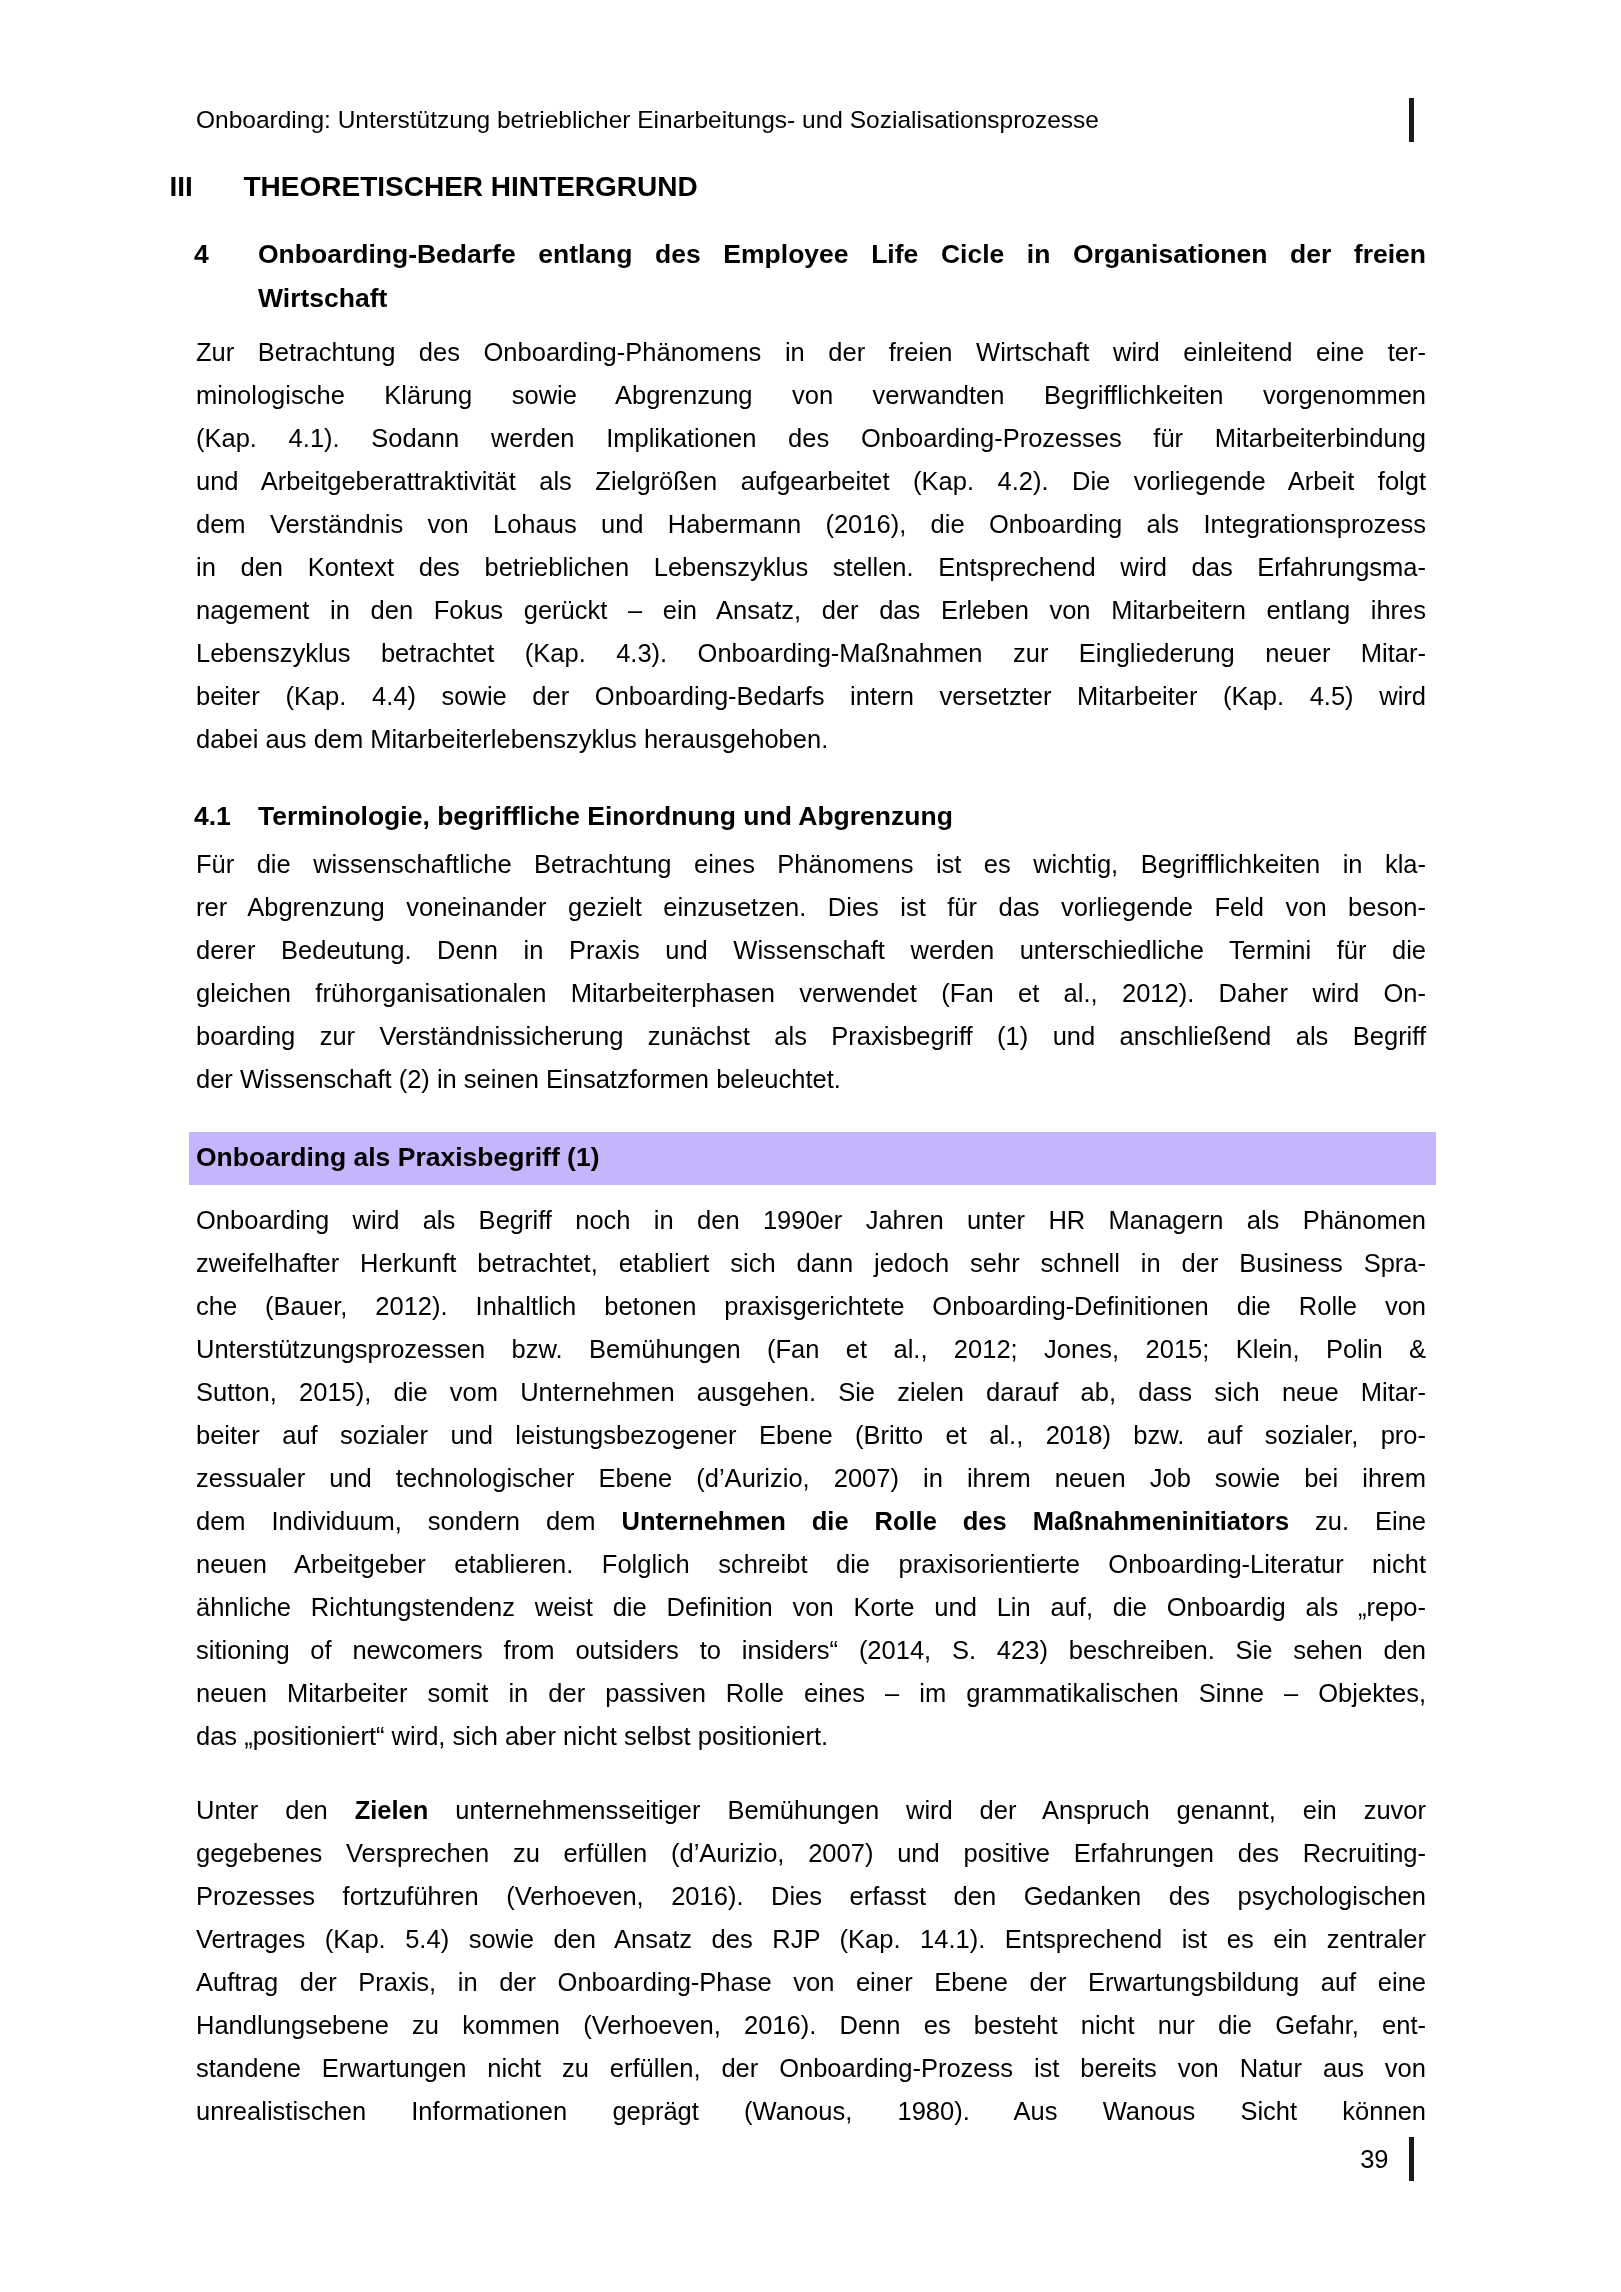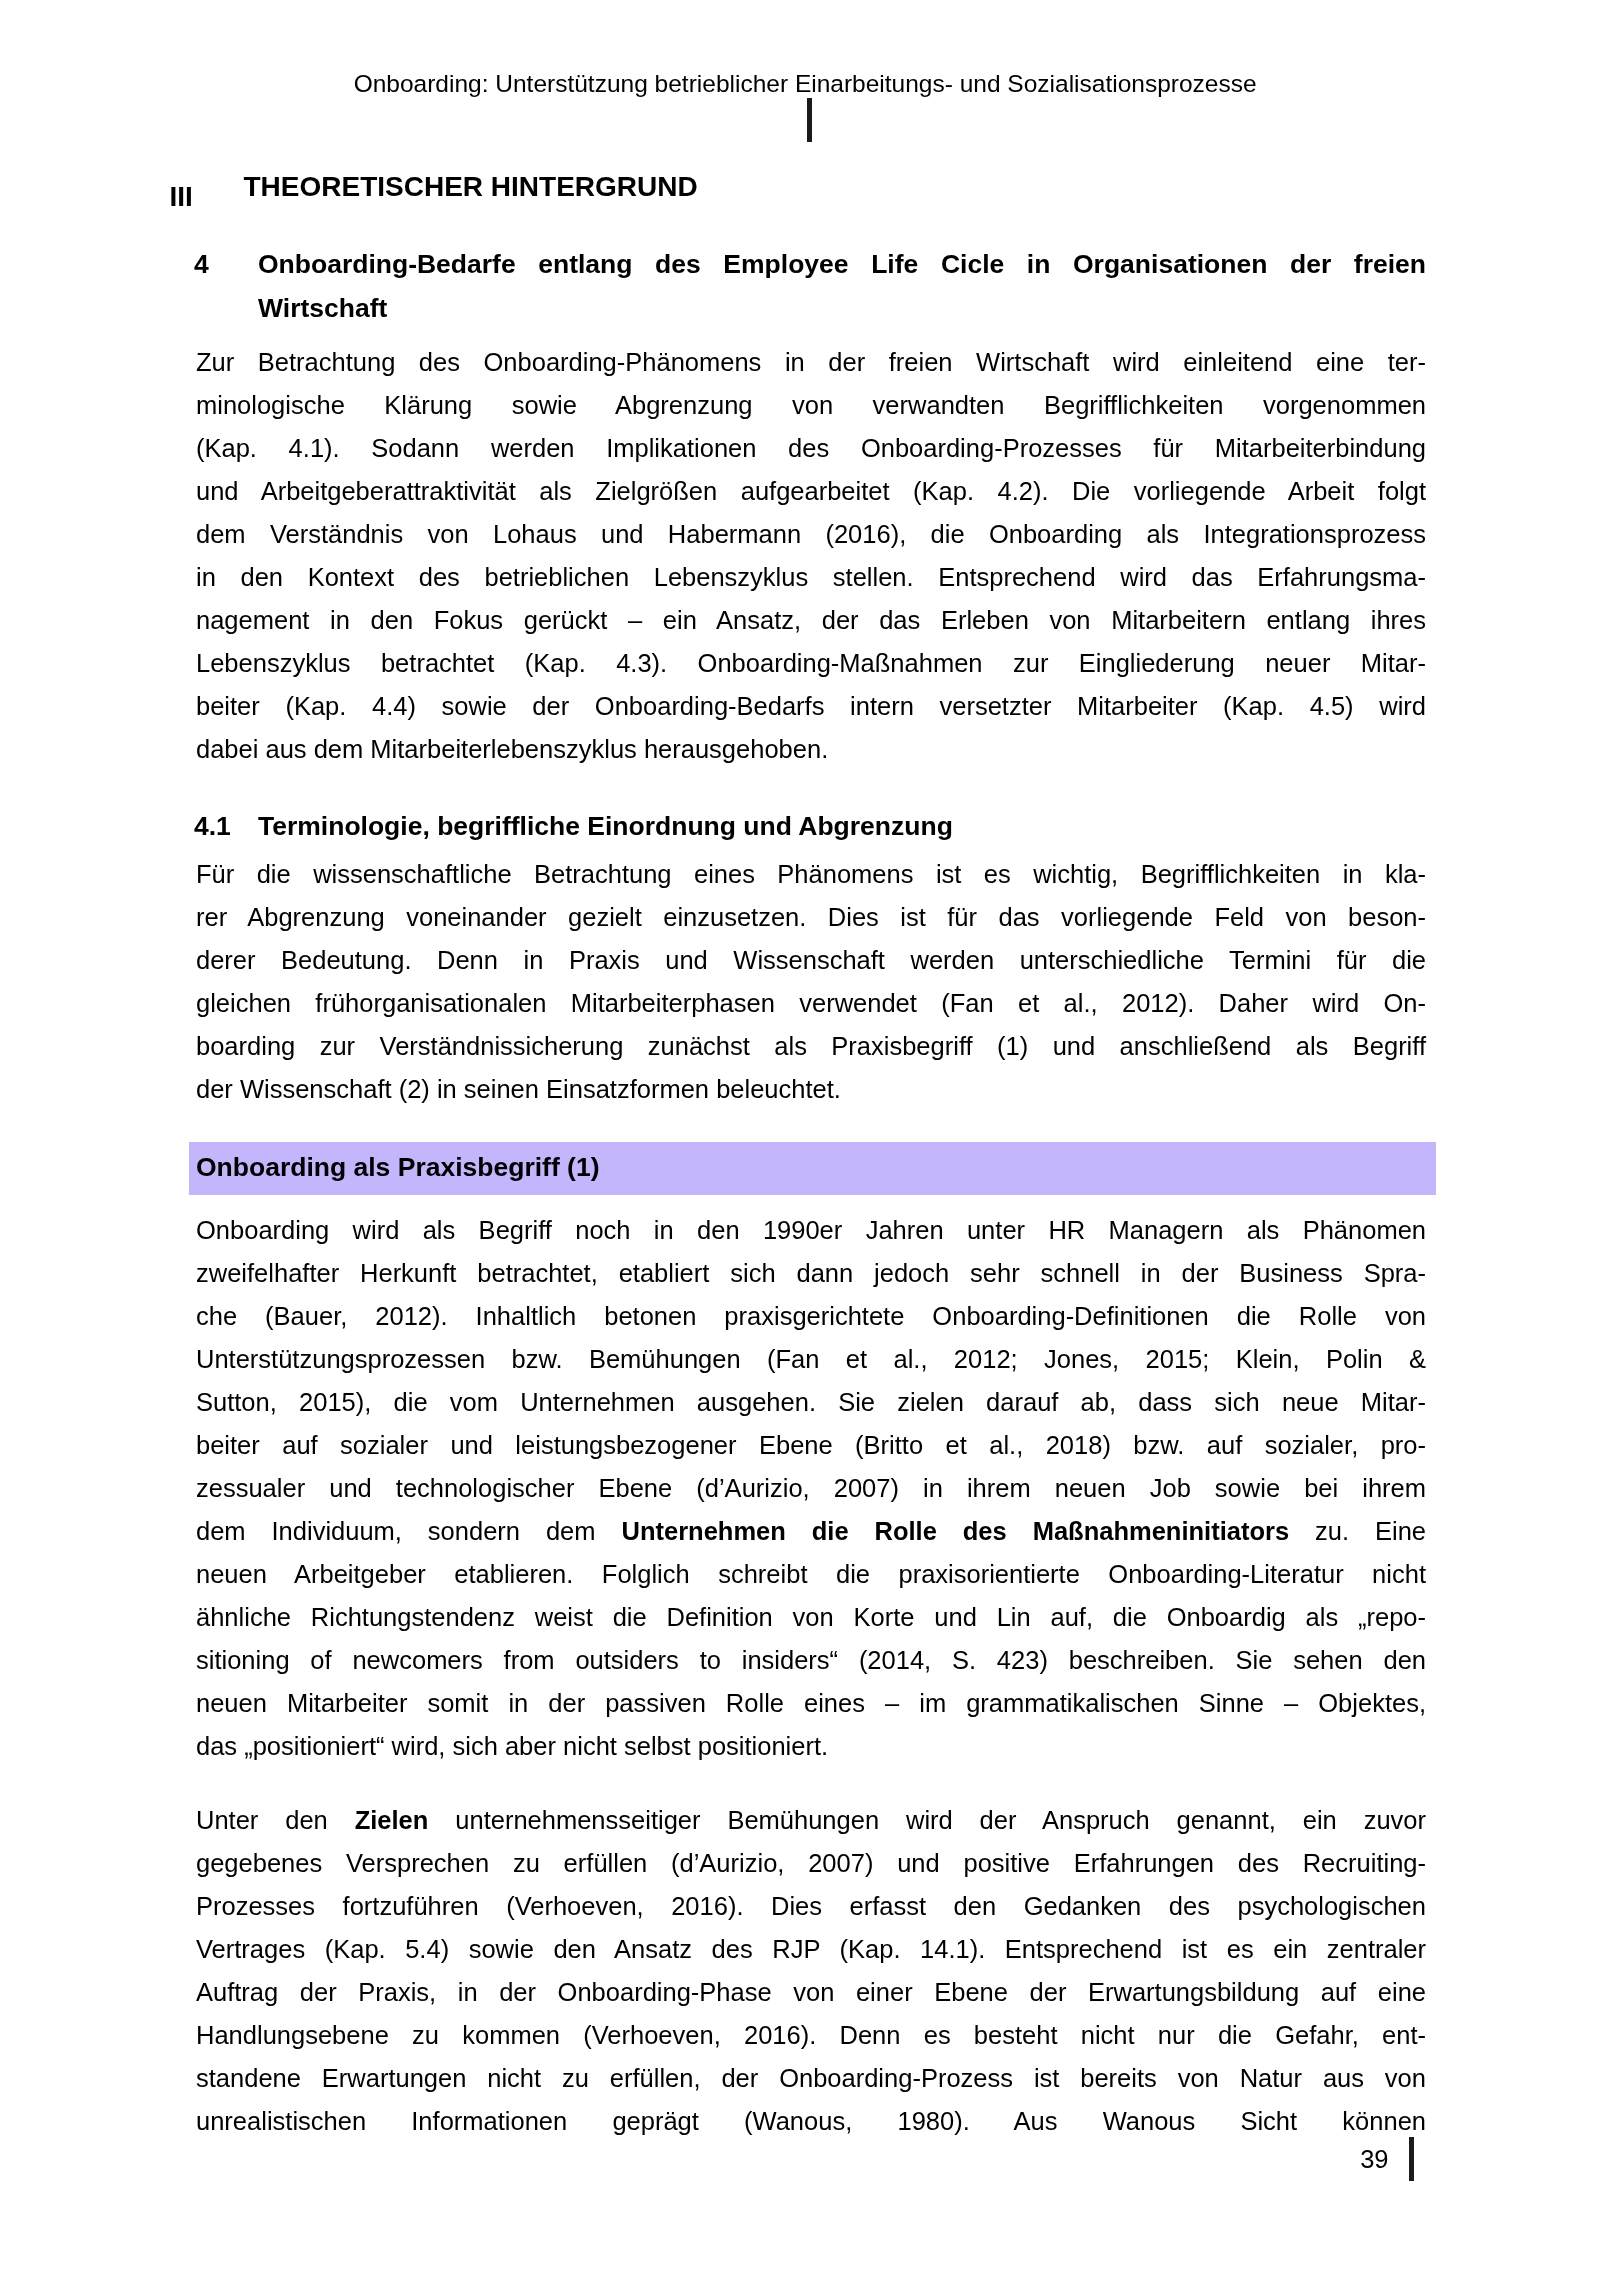--- a/index.html
+++ b/index.html
@@ -11,35 +11,34 @@
     background:#ffffff;
     color:#000;
     font-family:"Liberation Sans","DejaVu Sans",sans-serif;
     overflow:hidden;
   }
   .content{margin:0 195px 0 196px;}
 
   
   .running-head{
     margin-top:98px;height:44px;margin-right:11.8px;
-    display:flex;justify-content:flex-end;align-items:center;
+    display:flex;justify-content:space-between;align-items:center;
     font-size:24.5px;
-    flex-direction:column;
   }
   .running-head .rh-text{white-space:nowrap;}
   .vbar{width:4.9px;height:44px;background:#1b1b1b;flex:0 0 auto;}
   .running-head .vbar{margin-left:8.8px;}
 
   
   .h-chapter{
     margin:28px 0 0 -26.5px;
     display:flex;
     font-size:28px;font-weight:bold;line-height:33px;
   }
-  .h-chapter .h-num{flex:0 0 74px;margin-top:10px;}
+  .h-chapter .h-num{flex:0 0 74px;}
   .h-section{
     margin:29px 0 0 -2px;
     display:flex;
     font-size:26.5px;font-weight:bold;line-height:44px;
   }
   .h-section .h-num{flex:0 0 64px;}
   .h-section .h-title{flex:1 1 auto;}
   .h-sub{
     margin:39px 0 0 -2px;
     display:flex;

